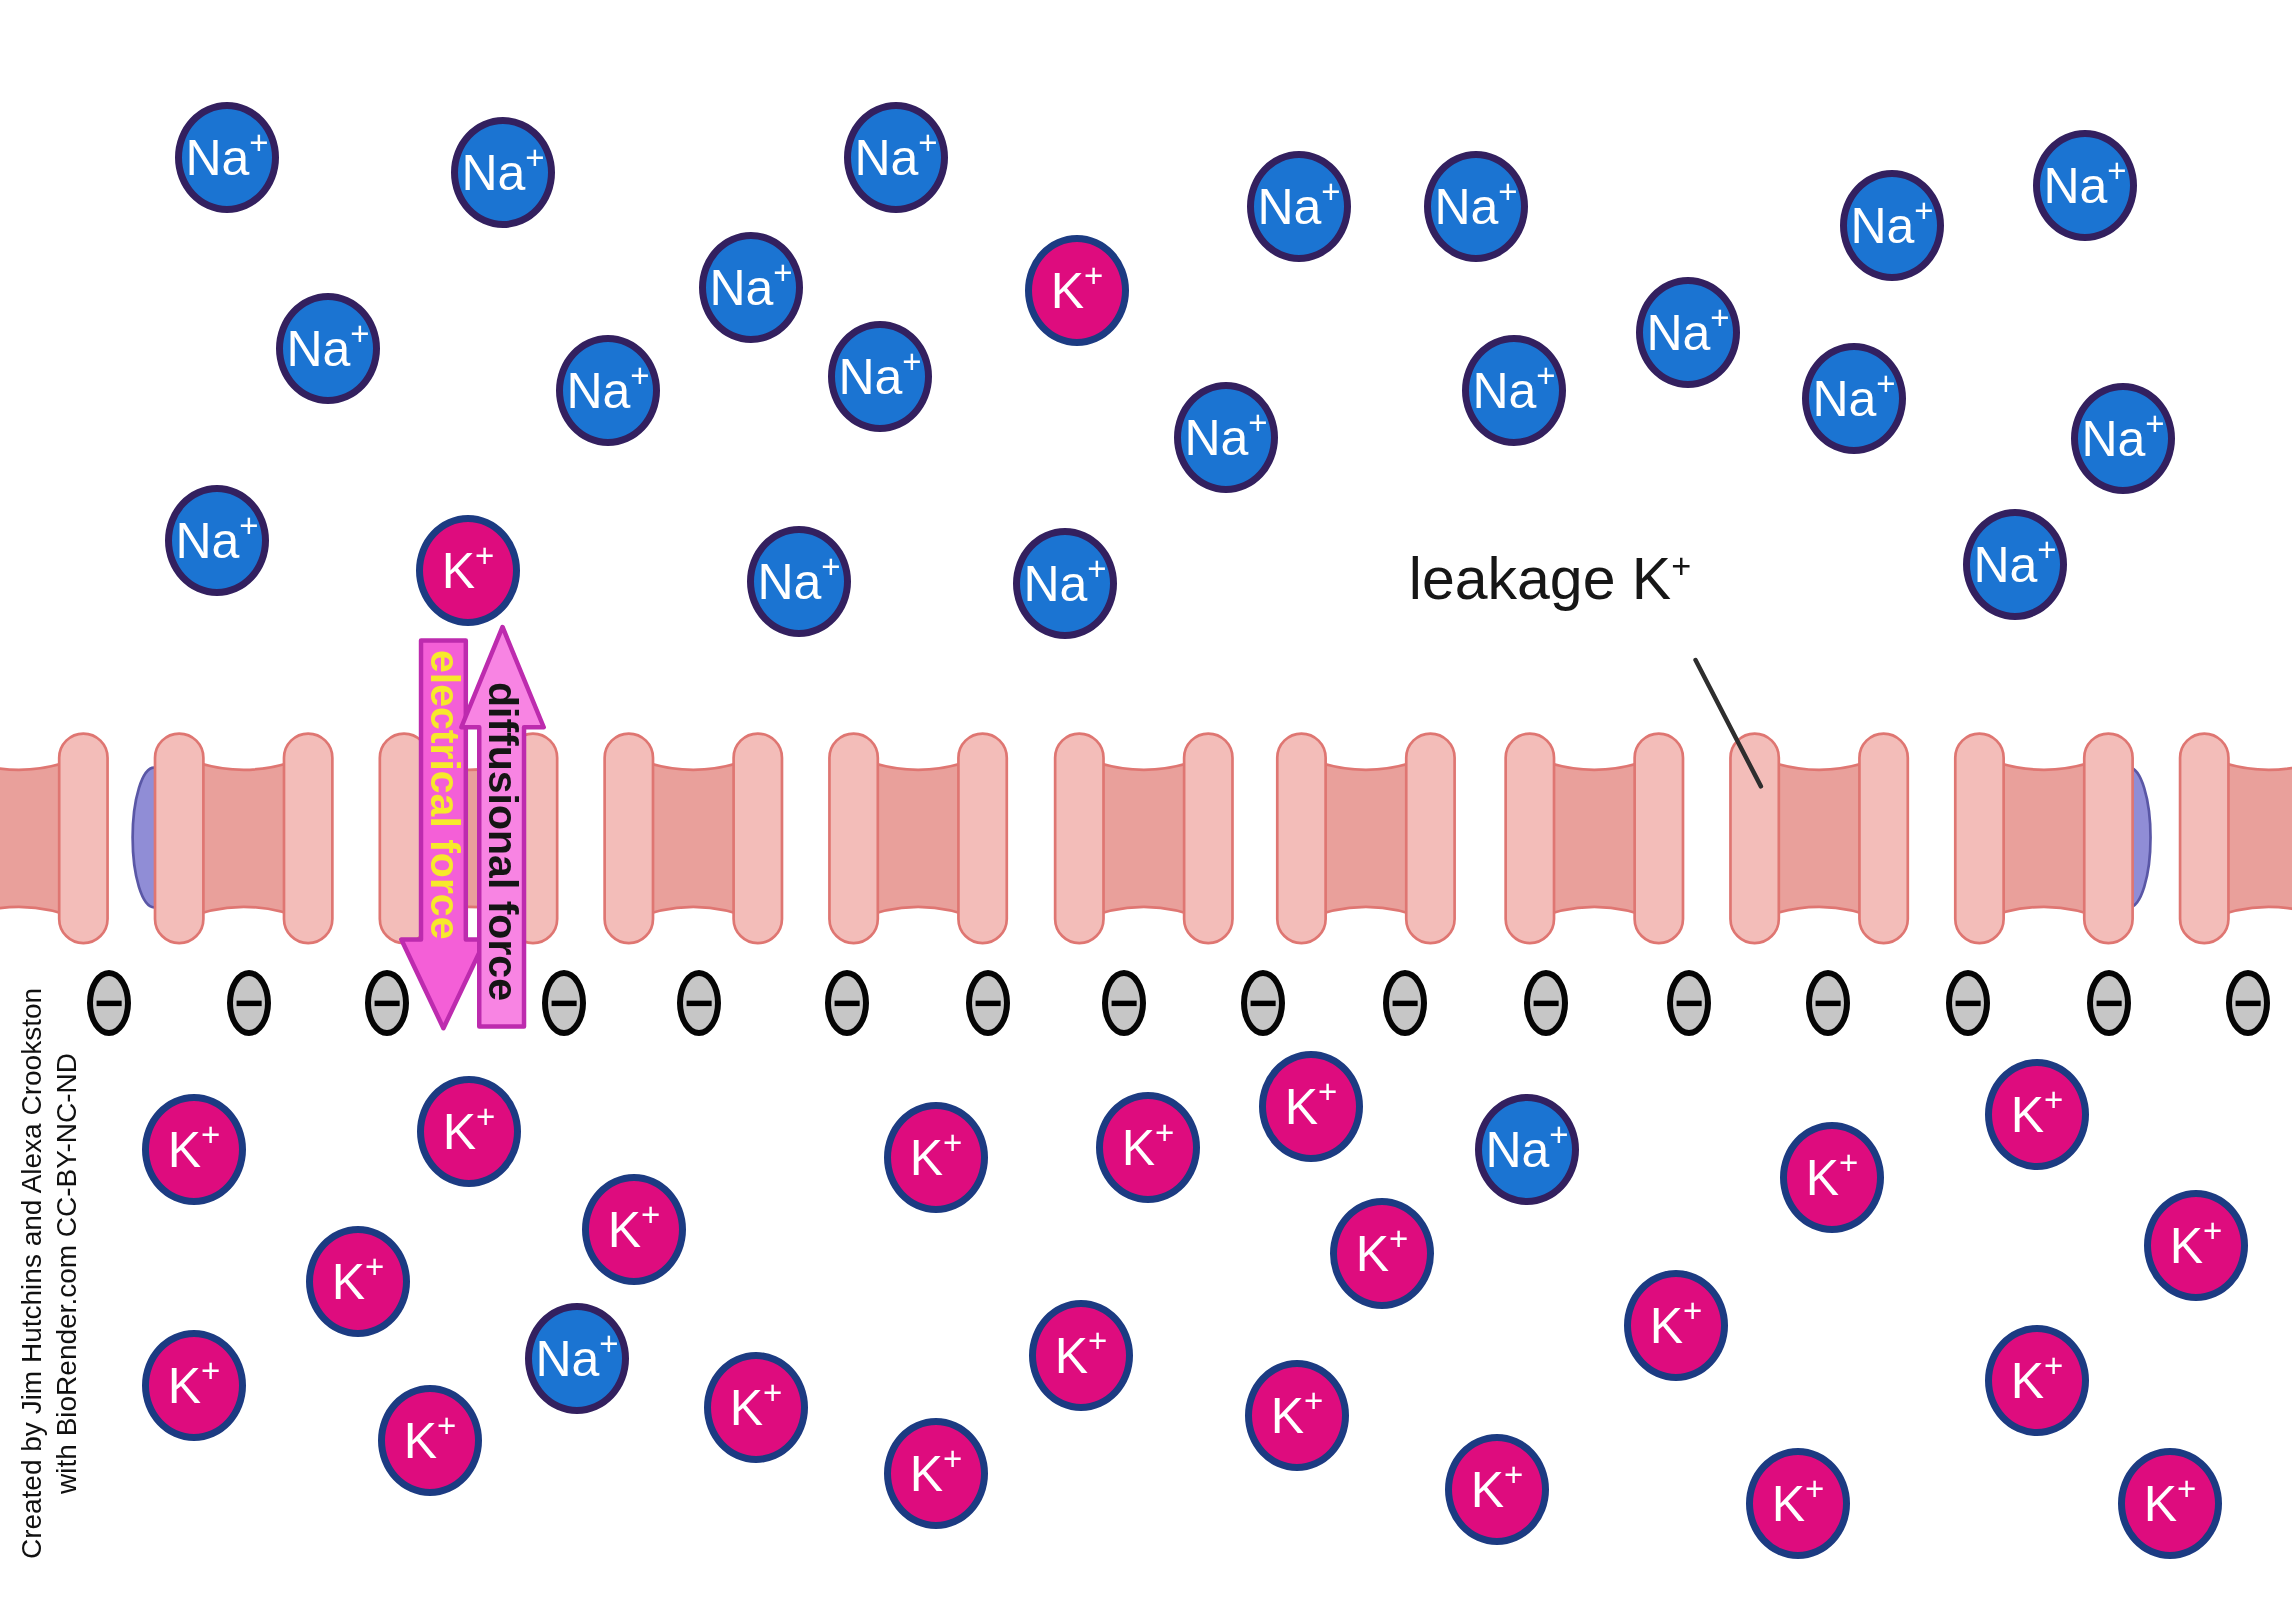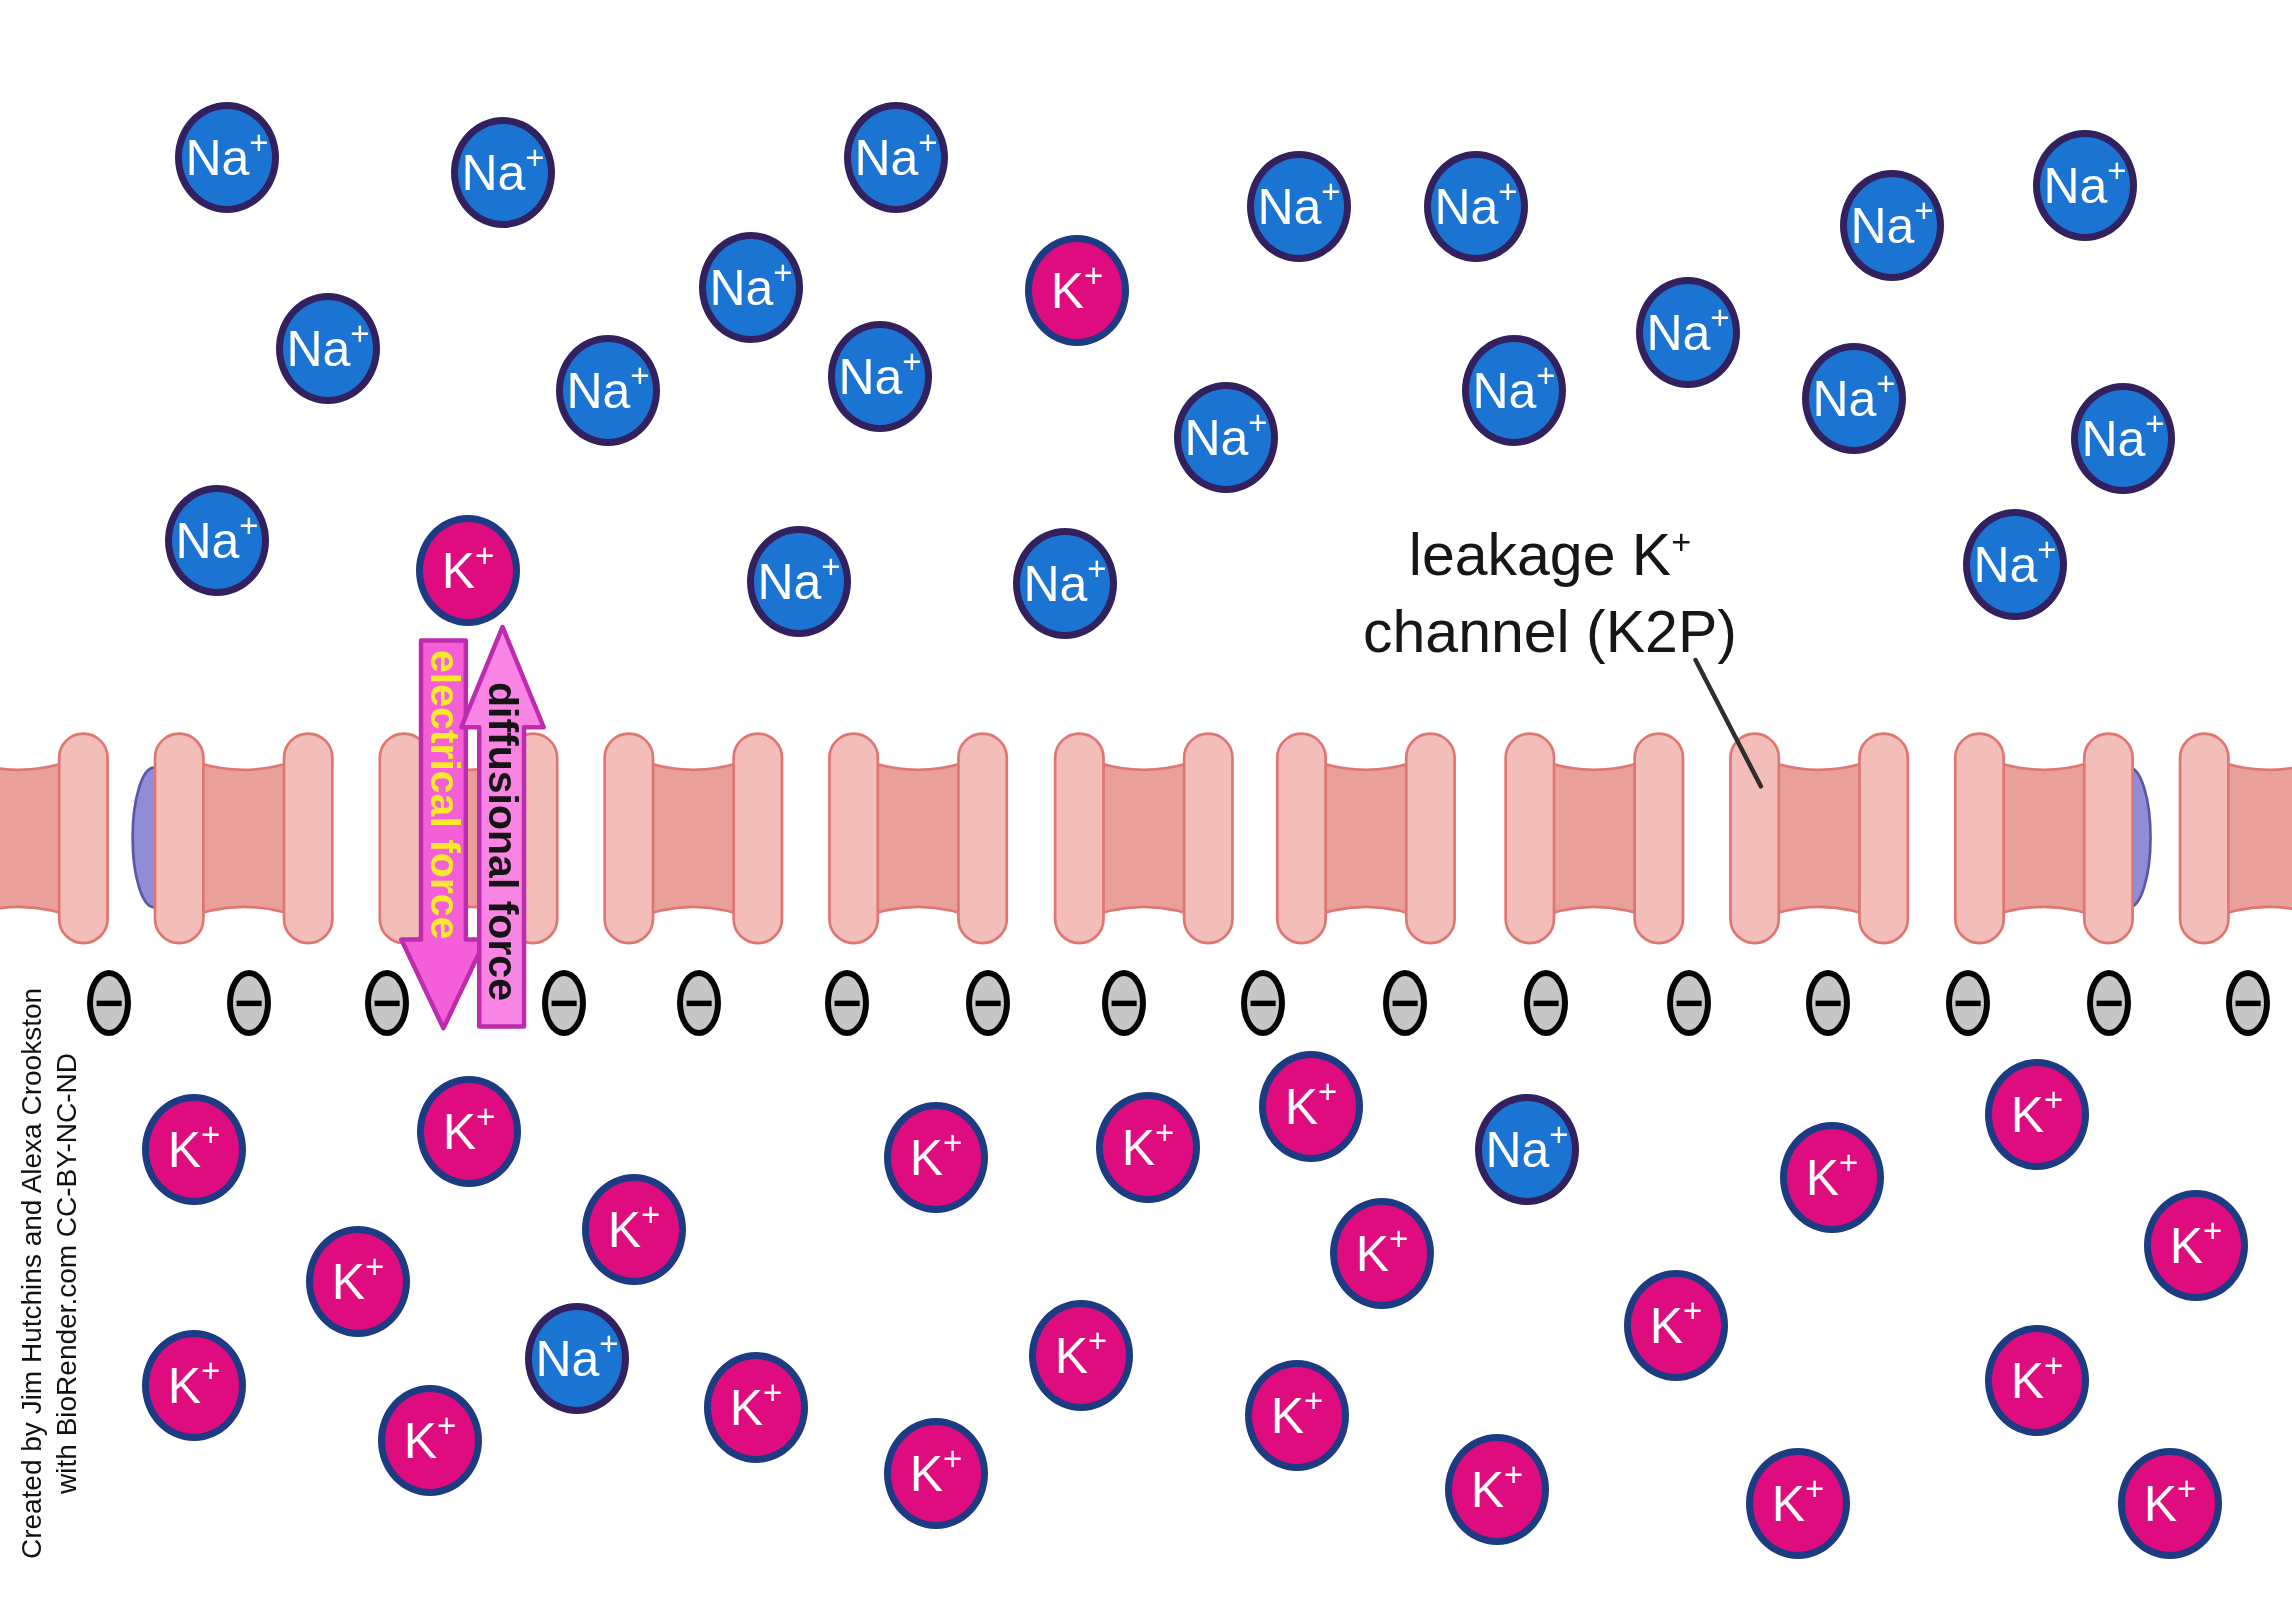--- a/index.html
+++ b/index.html
@@ -33,21 +33,21 @@
   .ion.k{background:var(--k-fill,#DE0C7E);border-color:var(--k-border,#1C3B82);}
   .ib{font-size:50px;line-height:1;}
   .is{font-size:33px;line-height:1;position:relative;top:-15px;}
 
   
   .charge{position:absolute;width:32px;height:54px;border:6.3px solid #050505;border-radius:50%;
           background:#C6C6C6;display:flex;align-items:center;justify-content:center;}
   .charge span{font-size:50px;font-weight:700;color:#000;line-height:1;}
 
   
-  .k2p-label{position:absolute;left:1241px;top:504px;width:618px;text-align:center;
+  .k2p-label{position:absolute;left:1241px;top:528px;width:618px;text-align:center;
              color:#161616;font-size:59px;line-height:77px;}
   .k2p-label sup{font-size:0.58em;vertical-align:super;}
   .credit{position:absolute;left:14.3px;top:1587px;width:627px;transform:rotate(-90deg);
           transform-origin:0 0;text-align:center;color:#111;font-size:28px;line-height:35px;}
 </style>
 </head>
 <body>
 
 <svg class="layer" viewBox="0 0 2560 1792">
   <defs>
@@ -326,20 +326,19 @@
       <span class="is">+</span>
     </div>
     <div class="ion na" style="left: 1475px; top: 1094px;">
       <span class="ib">Na</span>
       <span class="is">+</span>
     </div>
   </div>
 
 <div class="k2p-label">
   <div><span>leakage K</span><sup>+</sup></div>
-  <div>channel (K2P)</div>
 </div>
 
 <div class="credit">
   <div>Created by Jim Hutchins and Alexa Crookston</div>
   <div>with BioRender.com CC-BY-NC-ND</div>
 </div>
 
 
 </body></html>

